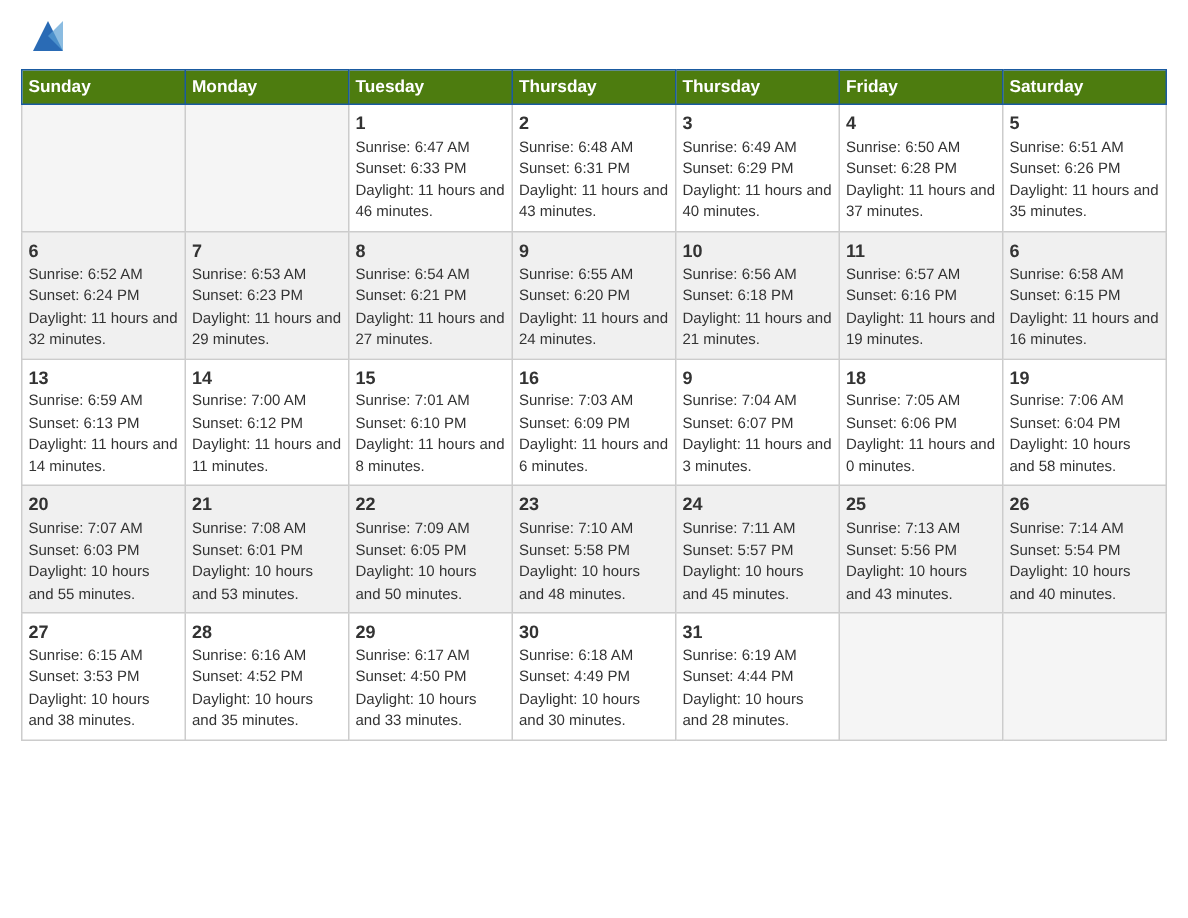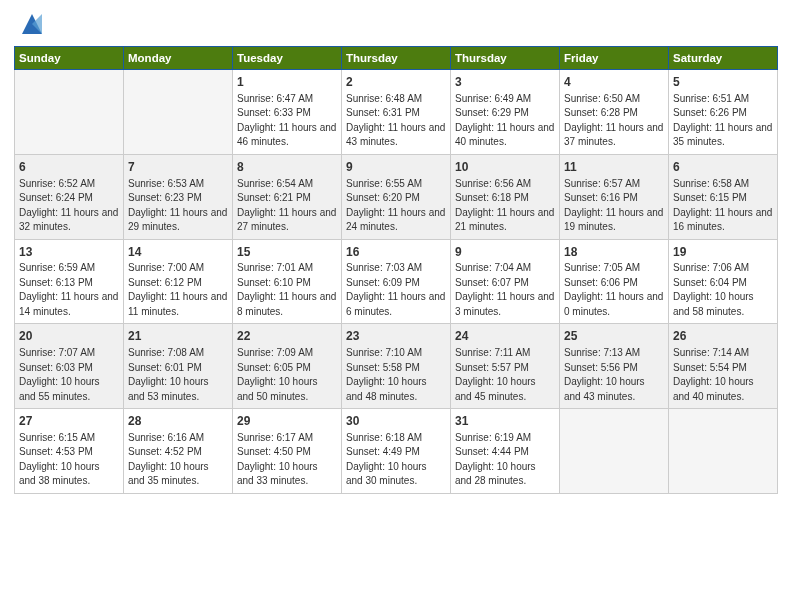--- a/index.html
+++ b/index.html
@@ -298,21 +298,21 @@
             <span class="day-num">26</span>
             <div class="day-info">Sunrise: 7:14 AM
 Sunset: 5:54 PM
 Daylight: 10 hours and 40 minutes.</div>
           </td>
         </tr>
         <tr>
           <td>
             <span class="day-num">27</span>
             <div class="day-info">Sunrise: 6:15 AM
-Sunset: 4:53 PM
+Sunset: 3:53 PM
 Daylight: 10 hours and 38 minutes.</div>
           </td>
           <td>
             <span class="day-num">28</span>
             <div class="day-info">Sunrise: 6:16 AM
 Sunset: 4:52 PM
 Daylight: 10 hours and 35 minutes.</div>
           </td>
           <td>
             <span class="day-num">29</span>

